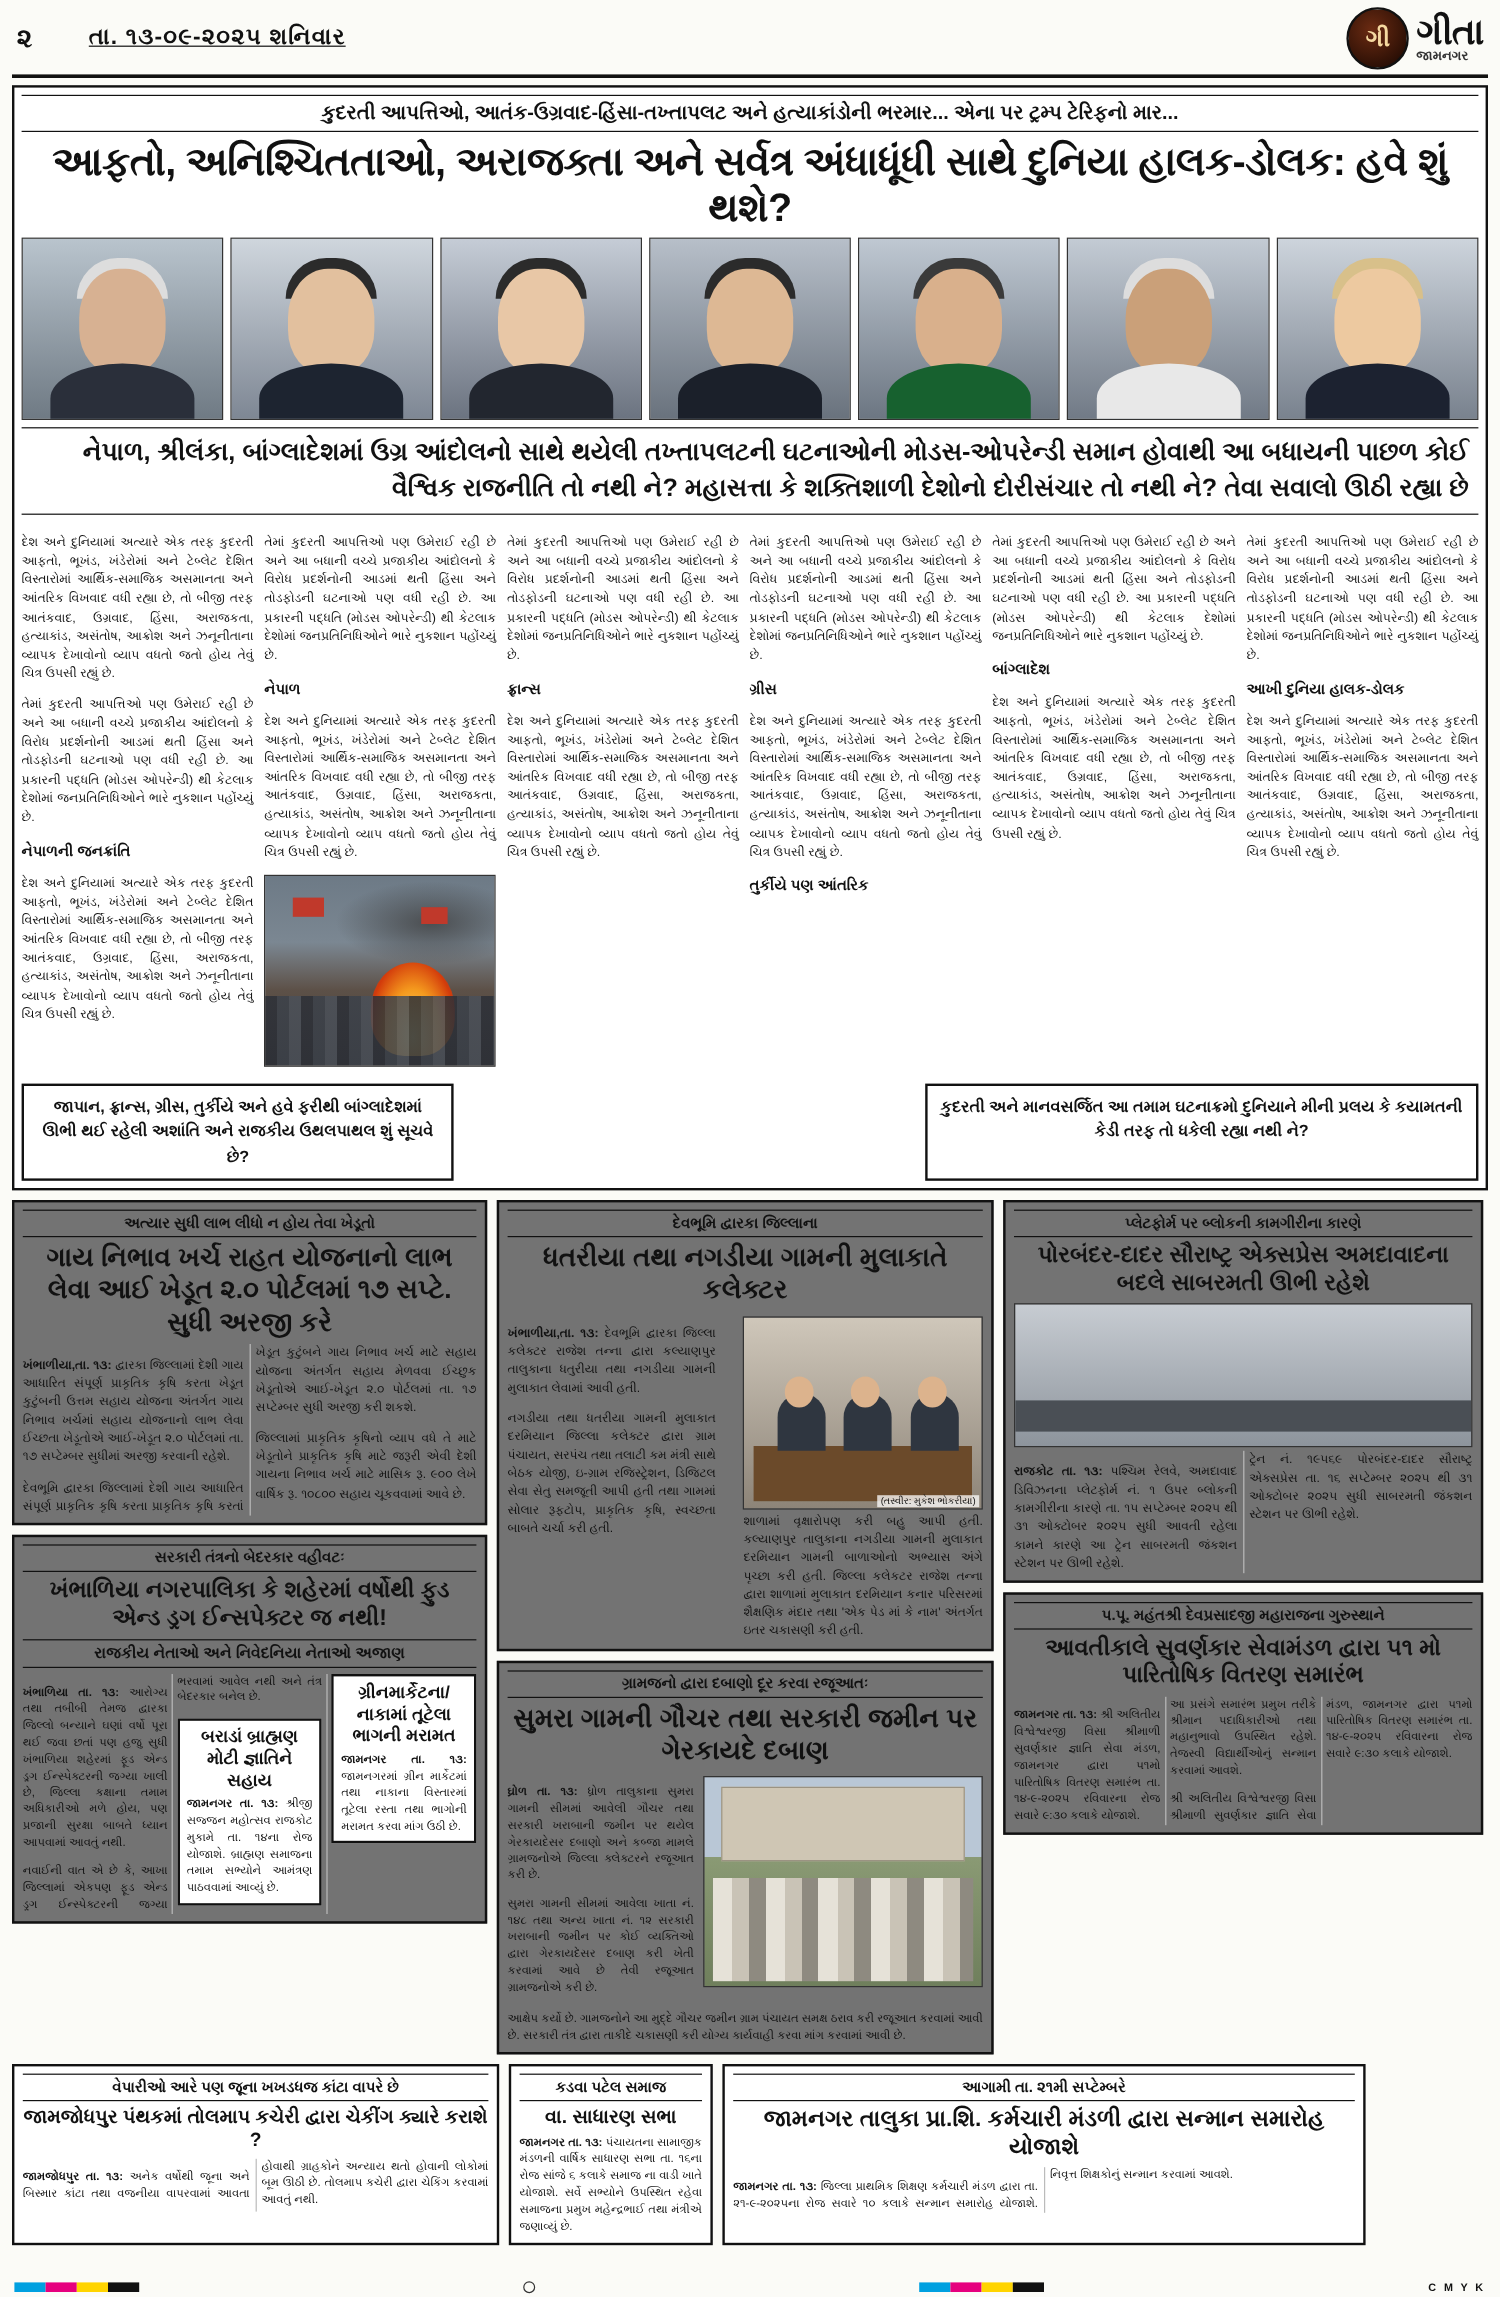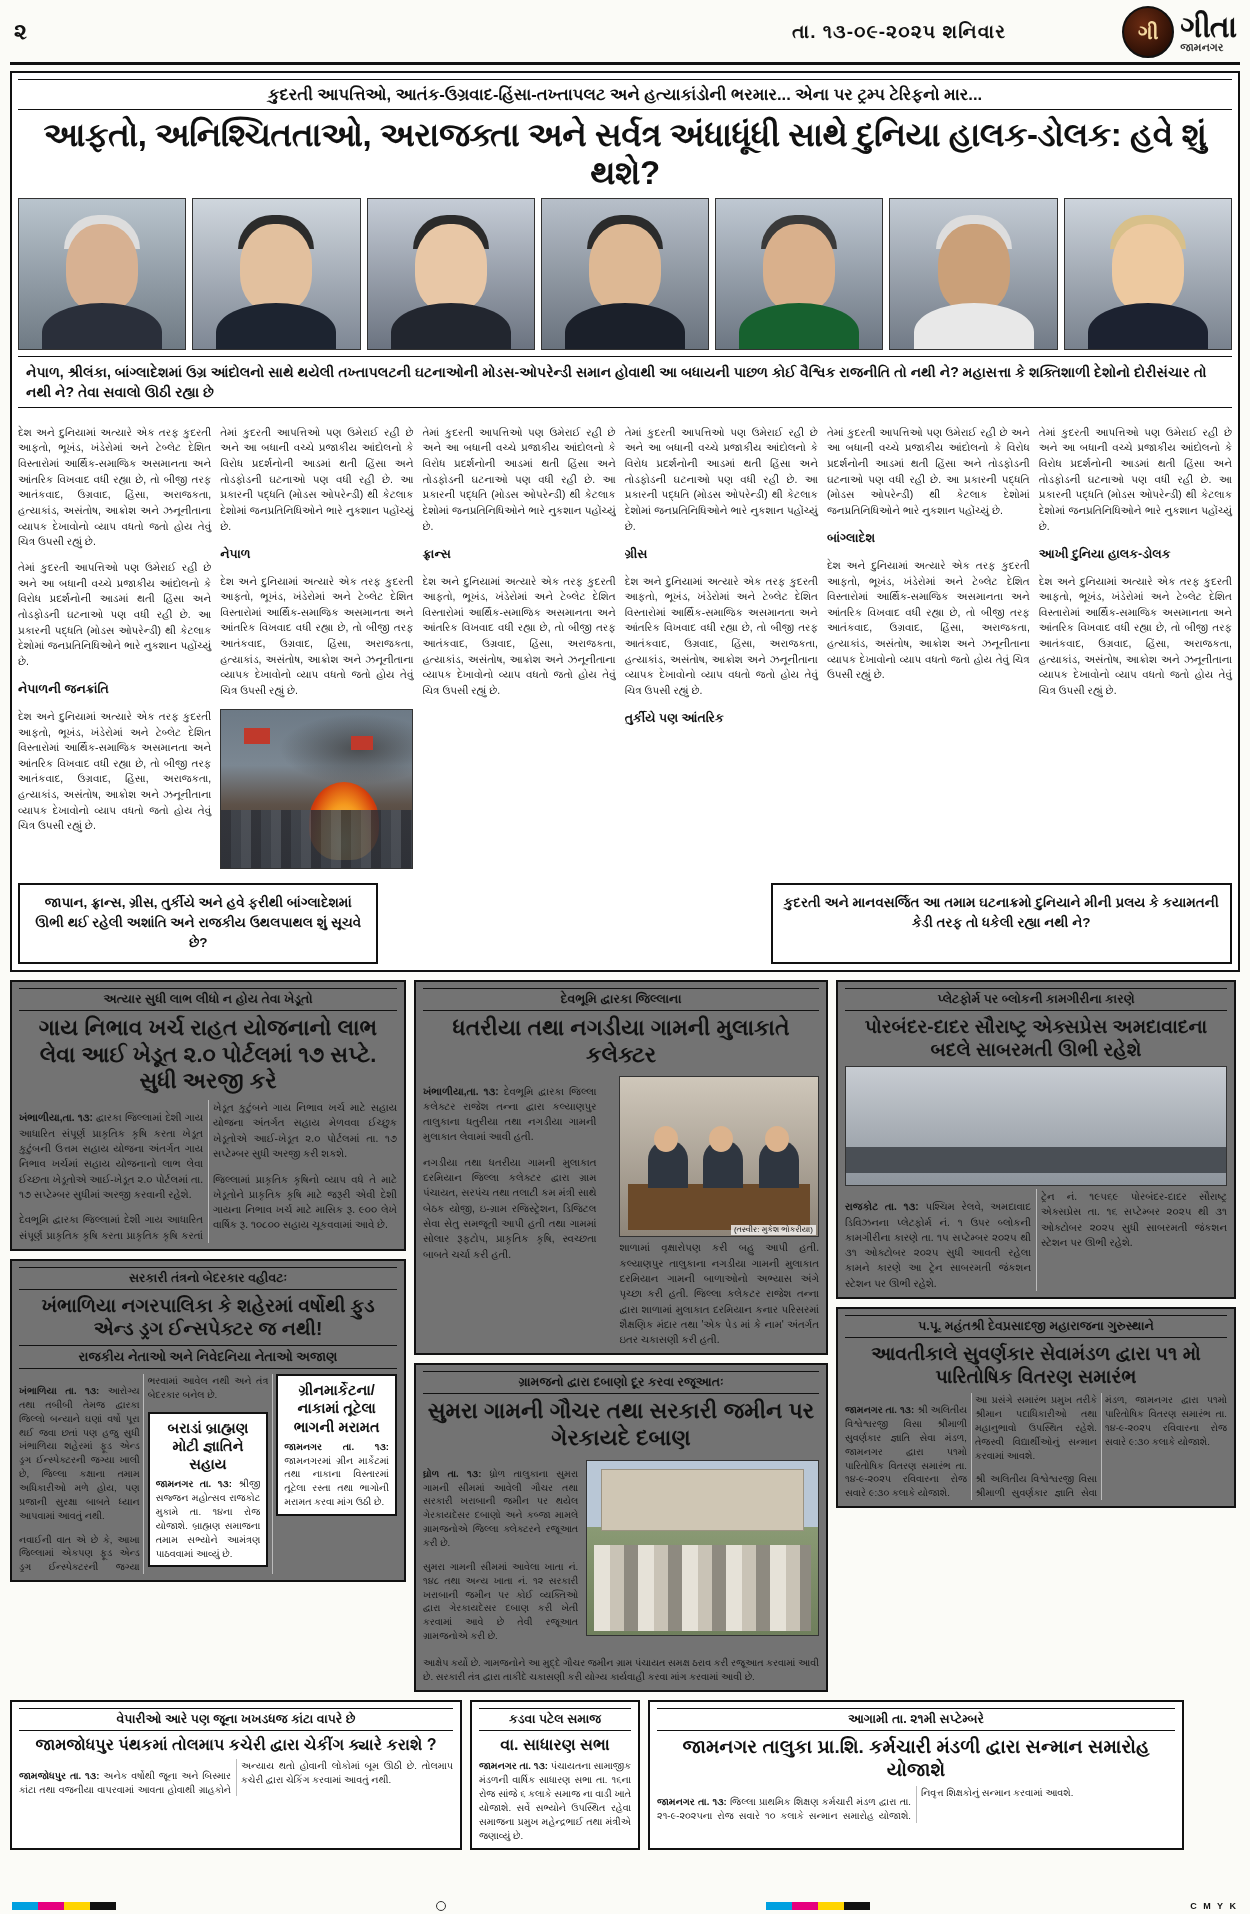--- a/index.html
+++ b/index.html
@@ -12,21 +12,21 @@
     position:relative;
   }
   .page { width:1250px; height:1914px; padding:6px 10px; position:relative; }
 
   
   .masthead {
     display:flex; align-items:center; justify-content:space-between;
     border-bottom:3px solid #111; padding:0 4px 4px 4px; margin-bottom:6px;
   }
   .page-num { font-size:22px; font-weight:bold; width:60px; }
-  .mast-date { font-size:19px; font-weight:bold; letter-spacing:1px; flex:1; text-align:right; }
+  .mast-date { font-size:19px; font-weight:bold; letter-spacing:1px; flex:1; text-align:left;text-decoration:underline; }
   .logo-wrap { display:flex; align-items:center; gap:6px; width:230px; justify-content:flex-end; }
   .logo-badge {
     width:52px; height:52px; border-radius:50%;
     background:radial-gradient(circle at 40% 35%, #6b2b12, #2b0f05 75%);
     border:2px solid #111; display:flex; align-items:center; justify-content:center;
     color:#f5d9a0; font-size:20px; font-weight:bold;
   }
   .logo-text { font-size:30px; font-weight:bold; letter-spacing:-1px; }
   .logo-sub { font-size:11px; font-weight:bold; color:#333; margin-top:-4px; }
 
@@ -69,21 +69,21 @@
   .p7 { background:linear-gradient(#cdd4dc,#79828e); }
   .p7 .face { background:#edc9a0; } .p7 .body { background:#1c2230; }
   .portrait .hair { position:absolute; left:50%; top:22%; transform:translate(-50%,-50%);
     width:76px; height:34px; border-radius:40px 40px 0 0; background:#2b2b2b; }
   .p1 .hair, .p6 .hair { background:#ddd; }
   .p5 .hair { background:#3a3a3a; }
   .p7 .hair { background:#d8c08a; }
 
   .lead-subhead {
     border-top:1px solid #111; border-bottom:1px solid #111;
-    text-align:left; font-size:14px; font-weight:bold; line-height:1.45;
+    text-align:right; font-size:21px; font-weight:bold; line-height:1.45;
     padding:5px 8px; margin:4px 0 6px 0;
   }
 
   .lead-cols { display:flex; gap:9px; }
   .lead-col { flex:1; font-size:10.4px; line-height:1.5; text-align:justify; }
   .lead-col.w-wide { flex:1.05; }
   .sub-h { font-weight:bold; font-size:12.5px; margin:6px 0 2px 0; }
 
   .photo-fire {
     width:100%; height:160px; border:1px solid #333; margin:4px 0;
@@ -396,21 +396,21 @@
           <p><b>જામનગર તા. ૧૩:</b>
              <span>શ્રી અલિતીય વિશ્વેશ્વરજી વિસા શ્રીમાળી સુવર્ણકાર જ્ઞાતિ સેવા મંડળ, જામનગર દ્વારા ૫૧મો પારિતોષિક વિતરણ સમારંભ તા. ૧૪-૯-૨૦૨૫ રવિવારના રોજ સવારે ૯:૩૦ કલાકે યોજાશે.</span></p>
           <p>આ પ્રસંગે સમારંભ પ્રમુખ તરીકે શ્રીમાન પદાધિકારીઓ તથા મહાનુભાવો ઉપસ્થિત રહેશે. તેજસ્વી વિદ્યાર્થીઓનું સન્માન કરવામાં આવશે.</p>
           <p>શ્રી અલિતીય વિશ્વેશ્વરજી વિસા શ્રીમાળી સુવર્ણકાર જ્ઞાતિ સેવા મંડળ, જામનગર દ્વારા ૫૧મો પારિતોષિક વિતરણ સમારંભ તા. ૧૪-૯-૨૦૨૫ રવિવારના રોજ સવારે ૯:૩૦ કલાકે યોજાશે.</p>
         </div>
       </div>
     </div>
   </div>
 
   <div class="grid-bottom">
-    <div class="bb" style="width:452px">
+    <div class="bb" style="width:406px">
       <div class="art-kicker">વેપારીઓ આરે પણ જૂના ખખડધજ કાંટા વાપરે છે</div>
       <div class="art-head h-sm">જામજોધપુર પંથકમાં તોલમાપ કચેરી દ્વારા ચેકીંગ ક્યારે કરાશે ?</div>
       <div class="cols2 body-txt small">
         <p><b>જામજોધપુર તા. ૧૩:</b>
            <span>અનેક વર્ષોથી જૂના અને બિસ્માર કાંટા તથા વજનીયા વાપરવામાં આવતા હોવાથી ગ્રાહકોને અન્યાય થતો હોવાની લોકોમાં બૂમ ઊઠી છે. તોલમાપ કચેરી દ્વારા ચેકિંગ કરવામાં આવતું નથી.</span></p>
       </div>
     </div>
 
     <div class="bb" style="width:170px">
       <div class="art-kicker">કડવા પટેલ સમાજ</div>

